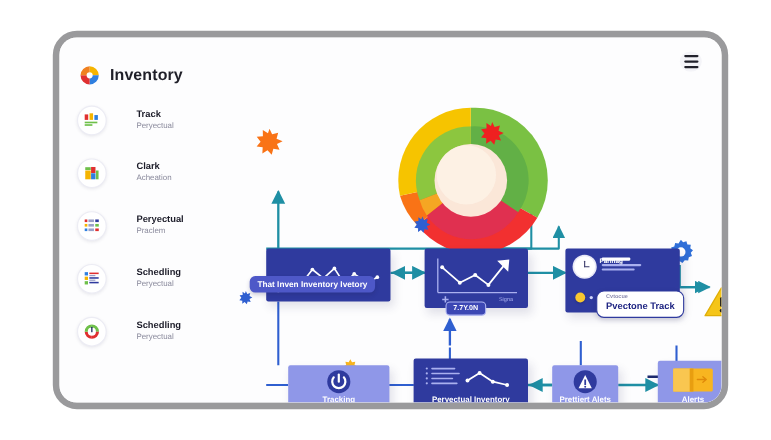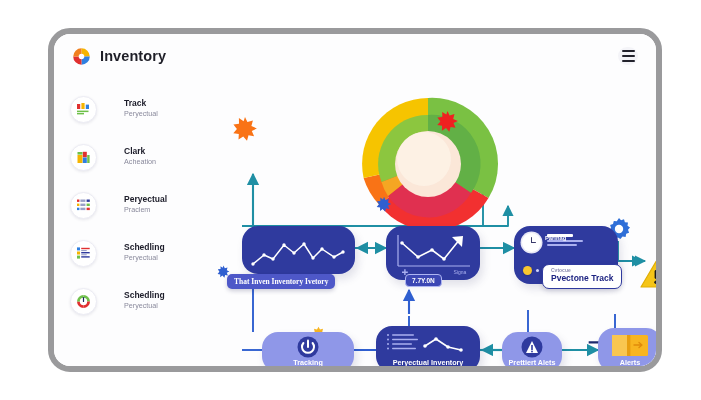--- a/index.html
+++ b/index.html
@@ -29,21 +29,21 @@
     position: absolute;
     inset: 0;
     background: #fdfdfe;
     overflow: hidden;
   }
 
   
   .app-header {
     position: absolute;
     left: 0; top: 0; right: 0; height: 44px;
-    display: flex; align-items: center;
+    display: flex; align-items: flex-end;
     padding: 0 16px 0 18px;
   }
   .brand { display: flex; align-items: center; gap: 9px; }
   .brand-logo { width: 19px; height: 19px; position: relative; flex: 0 0 auto; }
   .brand-title {
     font-size: 14.5px; font-weight: bold; color: #1f1f28;
     letter-spacing: .1px;
   }
   .hamburger {
     position: absolute; right: 18px; top: 13px;
@@ -77,21 +77,21 @@
   .side-t1 { font-size: 8.5px; font-weight: bold; color: #1c1c29; white-space: nowrap; }
   .side-t2 { font-size: 7.2px; color: #8a8a9c; white-space: nowrap; margin-top: 1px; }
 
   
   .canvas { position: absolute; left: 136px; top: 44px; right: 0; bottom: 0; }
   .canvas > svg { position: absolute; left: 0; top: 0; }
 
   
   .card {
     position: absolute;
-    border-radius: 16px;
+    border-radius: 2px;
     box-shadow: 3px 5px 9px rgba(40,40,90,.13);
   }
   .card-dark { background: #2f3a9e; }
   .card-light { background: #8f97e8; }
 
   .card-label {
     position: absolute;
     background: #4e58c8;
     border-radius: 5px;
     color: #ffffff;
@@ -412,21 +412,21 @@
                 <circle cx="42" cy="19" r="1.7"></circle>
               <circle cx="52" cy="27" r="1.7"></circle>
                 <circle cx="62" cy="18" r="1.7"></circle>
               <circle cx="71" cy="32" r="1.7"></circle>
                 <circle cx="80" cy="23" r="1.7"></circle>
               <circle cx="92" cy="31" r="1.7"></circle>
                 <circle cx="101" cy="26" r="1.7"></circle>
             </g>
           </svg>
         </div>
-        <div class="card-label" style="left:37px; top:196px;font-family:Liberation Serif, serif;">That Inven Inventory Ivetory</div>
+        <div class="card-label" style="left:37px; top:173px;">That Inven Inventory Ivetory</div>
 
         <div class="card card-dark" style="left:196px; top:148px; width:94px; height:54px;">
           <svg class="cardsvg" width="94" height="54">
             <line x1="12" y1="9" x2="12" y2="40" stroke="#aab0ef" stroke-width="1.2"></line>
             <line x1="12" y1="40" x2="84" y2="40" stroke="#aab0ef" stroke-width="1.2"></line>
             <polyline points="16,17 32,31 46,24 58,33 74,13" fill="none" stroke="#ffffff" stroke-width="1.6" stroke-linejoin="round"></polyline>
             <path d="M66 11 L77 10 L76 21 Z" fill="#ffffff"></path>
             <g fill="#ffffff">
               <circle cx="16" cy="17" r="1.8"></circle>
                 <circle cx="32" cy="31" r="1.8"></circle>

